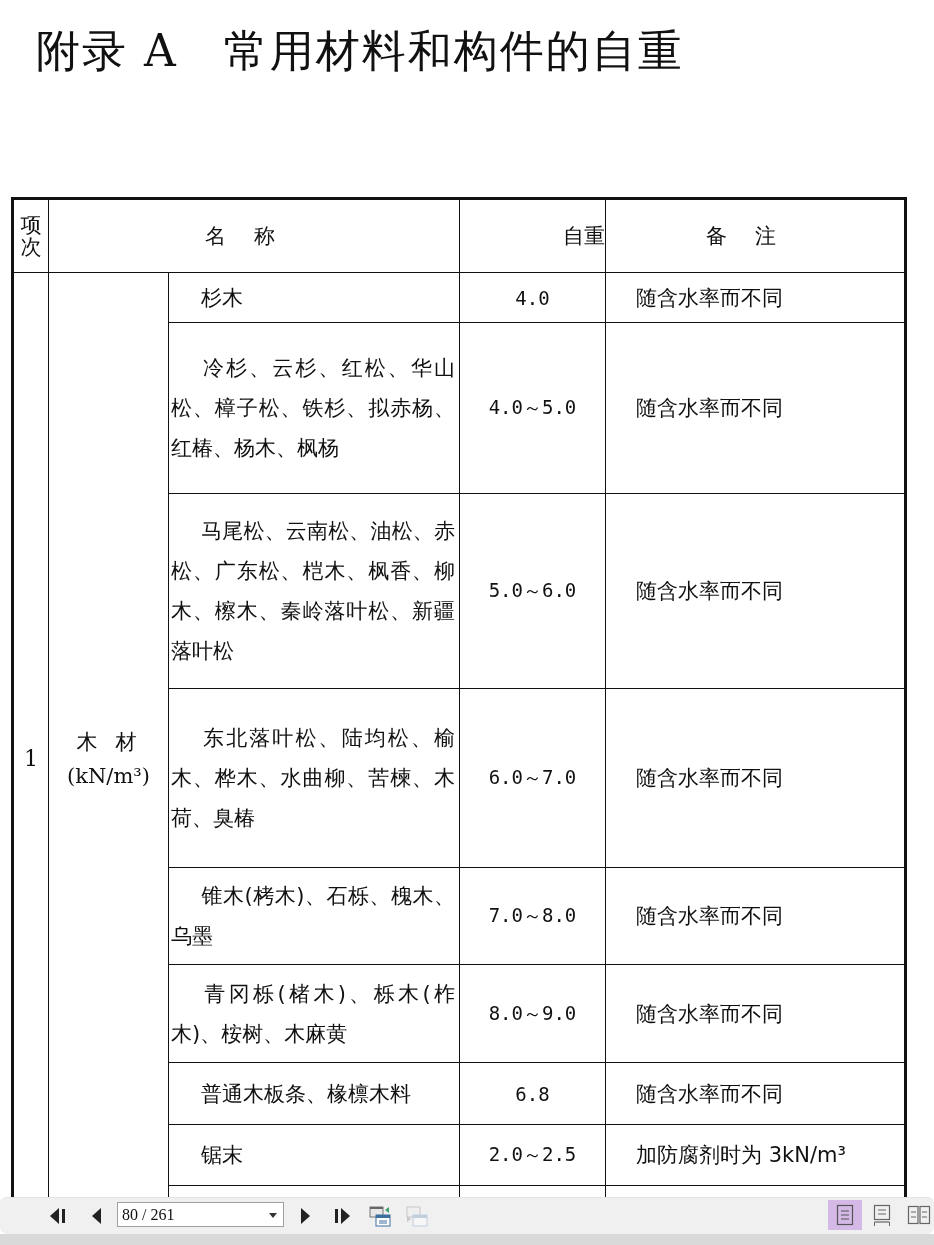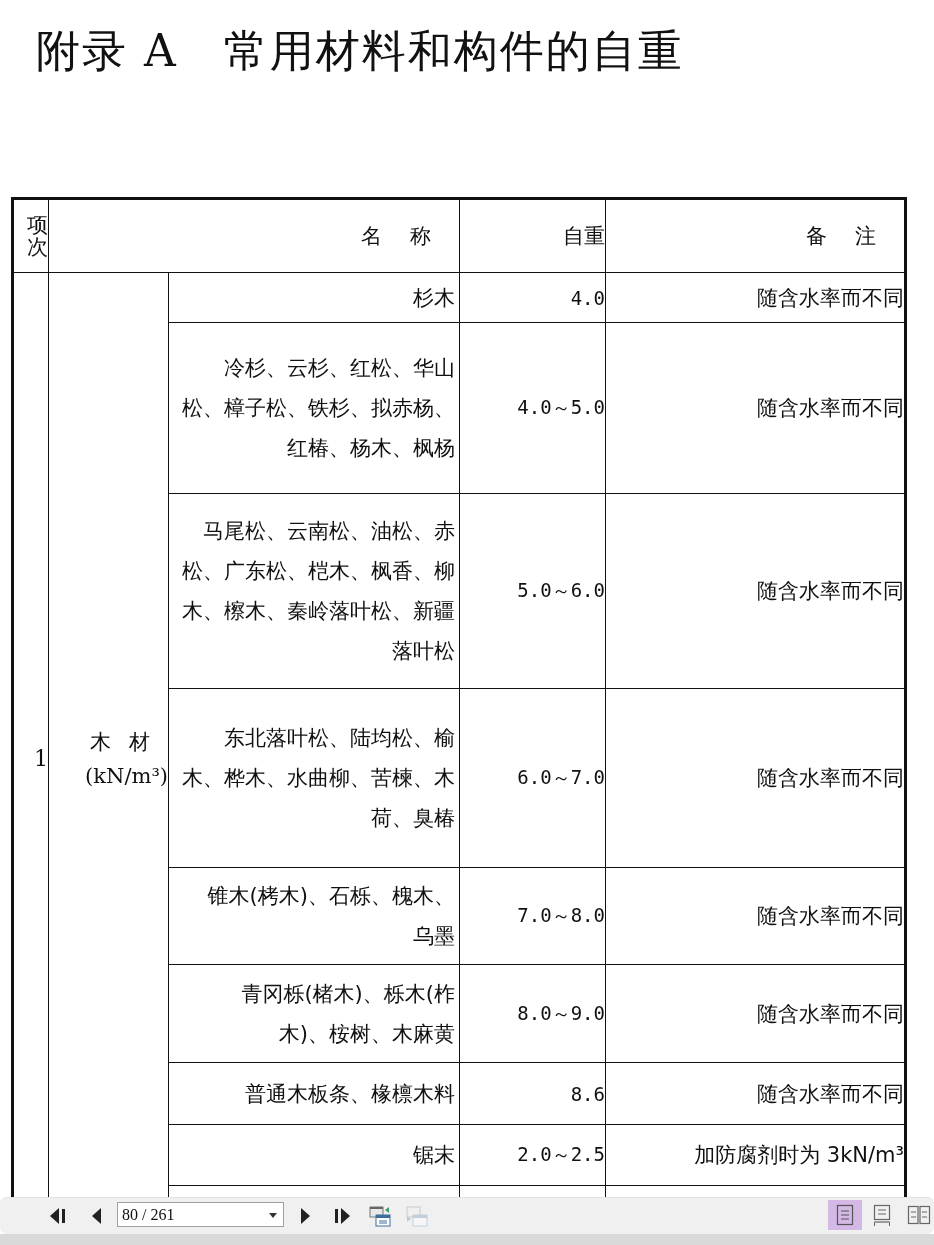--- a/index.html
+++ b/index.html
@@ -20,21 +20,21 @@
     position:absolute; left:0; width:934px; top:152px; text-align:center;
     font-size:23px; font-weight:bold;
     font-family: "DejaVu Sans", "Liberation Sans", sans-serif;
   }
   table.weights {
     position:absolute; left:11px; top:197px;
     border-collapse:collapse; table-layout:fixed;
     font-size:21px;
   }
   table.weights td, table.weights th {
-    border:1.5px solid #111; padding:0; vertical-align:middle;text-align:right;
+    border:1.5px solid #111; padding:0; vertical-align:middle;
   }
   table.weights tr.hdr th { height:72px; font-weight:normal; font-family:"DejaVu Sans","Liberation Sans",sans-serif; font-size:21px; }
   table.weights { border:3px solid #111; }
   .col-no { width:36px; }
   .col-cat { width:120px; }
   .col-name { width:291px; }
   .col-w { width:146px; }
   .col-note { width:300px; }
   .hdr-no { font-size:20px; line-height:22px; text-align:center; }
   .hdr-spaced { letter-spacing:28px; text-align:center; }
@@ -118,21 +118,21 @@
       <td class="cell-w">7.0～8.0</td>
       <td class="cell-note">随含水率而不同</td>
     </tr>
     <tr style="height:98px">
       <td class="cell-name"><span class="indent"></span><span>青冈栎(楮木)、栎木(柞木)、桉树、木麻黄</span></td>
       <td class="cell-w">8.0～9.0</td>
       <td class="cell-note">随含水率而不同</td>
     </tr>
     <tr style="height:62px">
       <td class="cell-name"><span class="indent"></span><span>普通木板条、椽檩木料</span></td>
-      <td class="cell-w">8.6</td>
+      <td class="cell-w">6.8</td>
       <td class="cell-note">随含水率而不同</td>
     </tr>
     <tr style="height:61px">
       <td class="cell-name"><span class="indent"></span><span>锯末</span></td>
       <td class="cell-w">2.0～2.5</td>
       <td class="cell-note">加防腐剂时为 3kN/m³</td>
     </tr>
     <tr style="height:60px">
       <td class="cell-name"></td>
       <td class="cell-w"></td>

